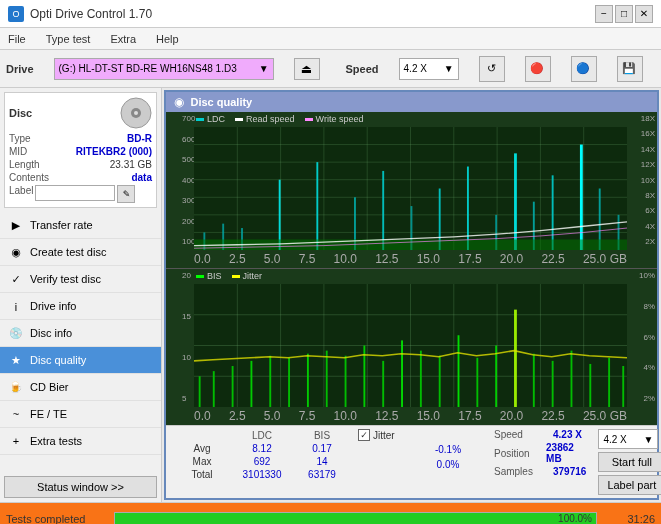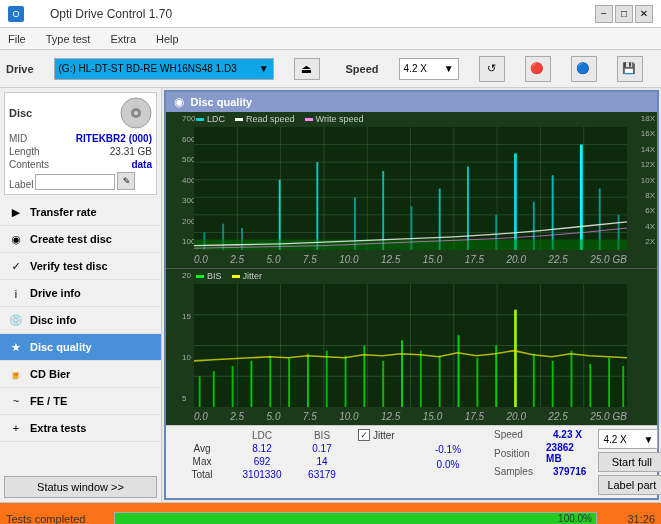--- a/index.html
+++ b/index.html
@@ -10,21 +10,21 @@
       background: #fff;
       height: 28px;
       display: flex;
       align-items: center;
       justify-content: space-between;
       padding: 0 8px;
       border-bottom: 1px solid #ccc;
     }
     .titlebar-left { display: flex; align-items: center; gap: 6px; }
     .titlebar-icon { width: 16px; height: 16px; background: #2277cc; border-radius: 2px; display: flex; align-items: center; justify-content: center; color: white; font-size: 9px; }
-    .titlebar-title { font-size: 12px; color: #333; margin-left: 20px; }
+    .titlebar-title { font-size: 12px; color: #333; }
     .titlebar-controls { display: flex; gap: 2px; }
     .titlebar-btn { width: 18px; height: 18px; background: #e0e0e0; border: 1px solid #aaa; display: flex; align-items: center; justify-content: center; font-size: 10px; cursor: pointer; }
 
     
     .menubar {
       background: #f5f5f5;
       height: 22px;
       display: flex;
       align-items: center;
       padding: 0 4px;
@@ -38,21 +38,21 @@
       background: #f0f0f0;
       height: 38px;
       display: flex;
       align-items: center;
       padding: 0 6px;
       border-bottom: 1px solid #ccc;
       gap: 20px;
     }
     .toolbar-label { font-size: 11px; color: #333; font-weight: bold; }
     .toolbar-dropdown {
-      background: #0ea5e9;
+      background: #f0abfc;
       border: 1px solid #aaa;
       height: 22px;
       min-width: 220px;
       font-size: 10px;
       padding: 0 4px;
       display: flex;
       align-items: center;
       justify-content: space-between;
       cursor: pointer;
     }
@@ -120,41 +120,41 @@
       margin-bottom: 4px;
     }
     .disc-panel-title { font-size: 11px; font-weight: bold; color: #333; }
     .disc-panel-icon { width: 32px; height: 32px; }
     .disc-row { display: flex; justify-content: space-between; margin-bottom: 2px; align-items: center; }
     .disc-key { font-size: 10px; color: #555; }
     .disc-value { font-size: 10px; color: #0000cc; font-weight: bold; }
     .disc-value-dark { font-size: 10px; color: #333; }
     .label-input {
       display: flex;
-      align-items: flex-end;
+      align-items: flex-start;
       gap: 2px;
       margin-top: 2px;
     }
     .label-text { font-size: 10px; color: #555; }
     .label-field { border: 1px solid #aaa; height: 16px; width: 80px; font-size: 10px; }
     .label-btn { width: 18px; height: 18px; background: #e0e0e0; border: 1px solid #aaa; display: flex; align-items: center; justify-content: center; font-size: 9px; cursor: pointer; }
 
     
     .sidebar-menu { flex: 1; }
     .sidebar-item {
       display: flex;
       align-items: center;
       padding: 5px 8px;
       cursor: pointer;
       border-bottom: 1px solid #e0e0e0;
       gap: 6px;
     }
     .sidebar-item.active { background: #4a90d9; color: white; }
     .sidebar-item-icon { width: 16px; height: 16px; display: flex; align-items: center; justify-content: center; font-size: 11px; }
-    .sidebar-item-label { font-size: 11px; font-weight: bold; }
+    .sidebar-item-label { font-size: 11px; }
 
     
     .status-window-btn {
       margin: 4px;
       background: #e0e0e0;
       border: 1px solid #aaa;
       height: 22px;
       display: flex;
       align-items: center;
       justify-content: center;
@@ -251,21 +251,21 @@
     .chart-x-axis {
       position: absolute;
       bottom: 0;
       left: 28px;
       right: 30px;
       height: 18px;
       display: flex;
       justify-content: space-between;
       align-items: center;
     }
-    .chart-x-label { font-size: 10px; color: #aaa; font-style: italic; }
+    .chart-x-label { font-size: 12px; color: #aaa; }
 
     .chart-plot {
       position: absolute;
       left: 28px;
       right: 30px;
       top: 15px;
       bottom: 18px;
       background: #0d2a0d;
       overflow: hidden;
     }
@@ -417,20 +417,24 @@
     <div class="disc-panel">
       <div class="disc-panel-header">
         <span class="disc-panel-title">Disc</span>
         <svg class="disc-panel-icon" viewBox="0 0 32 32">
           <circle cx="16" cy="16" r="15" fill="#ccc" stroke="#999" stroke-width="1"></circle>
           <circle cx="16" cy="16" r="5" fill="#888"></circle>
           <circle cx="16" cy="16" r="2" fill="#ddd"></circle>
         </svg>
       </div>
       <div class="disc-row">
+        <span class="disc-key">Type</span>
+        <span class="disc-value">BD-R</span>
+      </div>
+      <div class="disc-row">
         <span class="disc-key">MID</span>
         <span class="disc-value">RITEKBR2 (000)</span>
       </div>
       <div class="disc-row">
         <span class="disc-key">Length</span>
         <span class="disc-value-dark">23.31 GB</span>
       </div>
       <div class="disc-row">
         <span class="disc-key">Contents</span>
         <span class="disc-value">data</span>
@@ -608,20 +612,27 @@
             </div>
           </div>
 
           <div class="chart-y-axis">
             <span class="chart-y-label">20</span>
             <span class="chart-y-label">15</span>
             <span class="chart-y-label">10</span>
             <span class="chart-y-label">5</span>
           </div>
 
+          <div class="chart-y-axis-right">
+            <span class="chart-y-label">10%</span>
+            <span class="chart-y-label">8%</span>
+            <span class="chart-y-label">6%</span>
+            <span class="chart-y-label">4%</span>
+            <span class="chart-y-label">2%</span>
+          </div>
 
           <div class="chart-plot">
             <svg class="chart-svg" preserveAspectRatio="none" viewBox="0 0 460 120">
 
               <line x1="0" y1="30" x2="460" y2="30" stroke="rgba(100,160,100,0.3)" stroke-width="1"></line>
               <line x1="0" y1="60" x2="460" y2="60" stroke="rgba(100,160,100,0.3)" stroke-width="1"></line>
               <line x1="0" y1="90" x2="460" y2="90" stroke="rgba(100,160,100,0.3)" stroke-width="1"></line>
 
               <line x1="46" y1="0" x2="46" y2="120" stroke="rgba(100,160,100,0.3)" stroke-width="1"></line>
               <line x1="92" y1="0" x2="92" y2="120" stroke="rgba(100,160,100,0.3)" stroke-width="1"></line>

